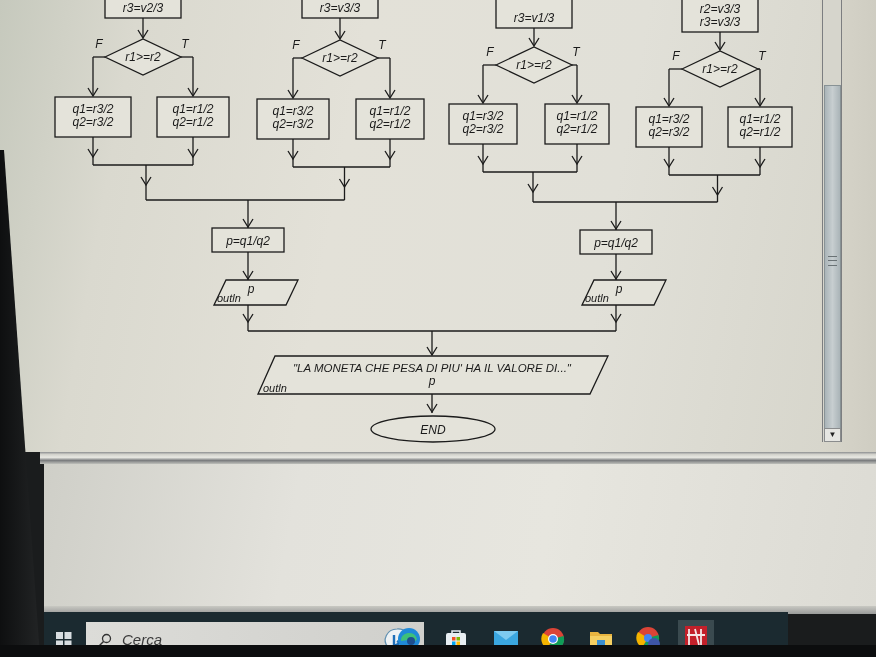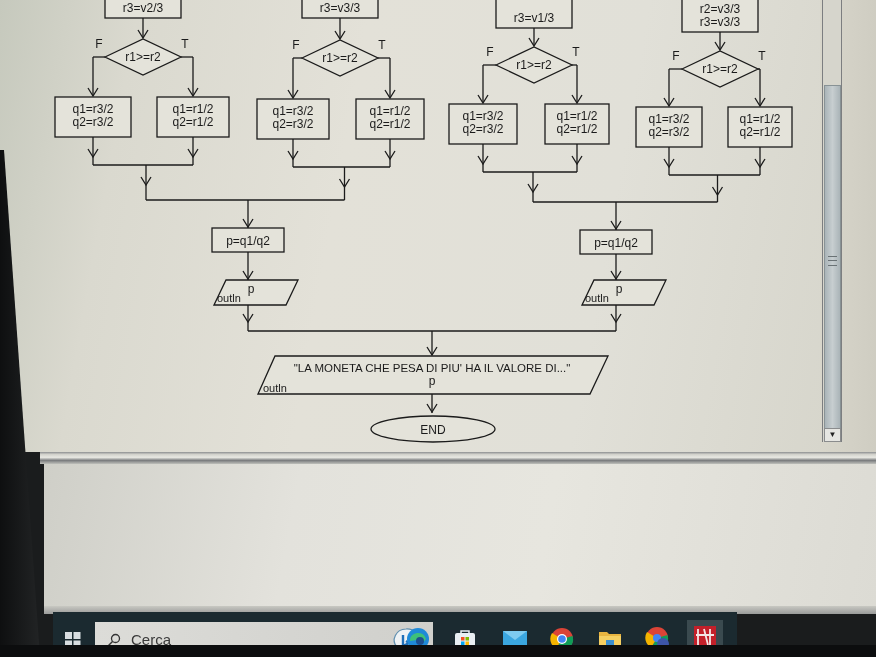--- a/index.html
+++ b/index.html
@@ -1,31 +1,31 @@
 <!DOCTYPE html>
 <html><head>
 <meta charset="utf-8">
 <style>
   html, body { margin:0; padding:0; }
   body { width:876px; height:657px; overflow:hidden; position:relative; background:#1a1c1d; font-family:"Liberation Sans", sans-serif; }
-  .screen { position:absolute; left:0; top:0; width:876px; height:657px; }
+  .screen { position:absolute; left:0; top:0; width:876px; height:657px;font-style:italic; }
   .bezel-left { position:absolute; left:0; top:150px; width:40px; height:507px; background:linear-gradient(90deg,#0e0f10,#222425); clip-path:polygon(0 0, 10% 0, 100% 100%, 0 100%); }
   .canvas-area { position:absolute; left:0; top:0; width:848px; height:452px; background:linear-gradient(100deg,#c6c9bd 0%,#dad9cf 15%,#e3e1d8 40%,#e1e0d8 70%,#d6d5cb 100%); }
   .right-panel { position:absolute; left:820px; top:0; width:56px; height:452px; background:linear-gradient(90deg,#d8d6cb,#cfcdc2); }
   .scrollbar { position:absolute; left:822px; top:0; width:18px; height:442px; background:#d6d5cc; border-left:1px solid #7c7e80; border-right:1px solid #7c7e80; }
   .scroll-thumb { position:absolute; left:1px; top:85px; width:15px; height:345px; background:linear-gradient(90deg,#aab4b8,#c7ced0,#aab4b8); border:1px solid #889295; }
   .scroll-grip { position:absolute; left:3px; top:170px; width:9px; height:8px; border-top:1px solid #6a7275; border-bottom:1px solid #6a7275; }
   .scroll-grip::after { content:""; position:absolute; left:0; top:3px; width:9px; border-top:1px solid #6a7275; }
   .scroll-down { position:absolute; left:1px; top:428px; width:15px; height:12px; background:#e6e6e2; border:1px solid #8a8c8d; font-size:8px; line-height:12px; text-align:center; color:#222; }
   .splitter { position:absolute; left:40px; top:452px; width:836px; height:12px; background:linear-gradient(180deg,#8c8e90 0,#d2d2cc 20%,#e8e8e2 45%,#7a7c7e 70%,#bfc0bb 100%); }
   .console { position:absolute; left:44px; top:464px; width:832px; height:150px; background:linear-gradient(100deg,#cfcfc8,#e3e2dc 30%,#e7e6df 60%,#dcdbd4); }
   .console-border { position:absolute; left:44px; top:606px; width:832px; height:8px; background:linear-gradient(180deg,#c8c8c2,#9a9b9a); }
   svg.flow { position:absolute; left:0; top:0; }
   svg.flow text { font-family:"Liberation Sans", sans-serif; fill:#1b1b1b; }
-  .taskbar { position:absolute; left:53px; top:612px; width:684px; height:45px; background:#1b2a30; }
+  .taskbar { position:absolute; left:44px; top:612px; width:744px; height:45px; background:#1b2a30; }
   .tb-start { position:absolute; left:0; top:8px; width:40px; height:40px; display:flex; align-items:center; justify-content:center; }
   .tb-search { position:absolute; left:42px; top:10px; width:338px; height:35px; background:linear-gradient(90deg,#dcdcd8,#d0d0cc); display:flex; align-items:center; }
   .tb-search .mag { margin-left:12px; width:14px; height:14px; }
   .tb-search .lbl { margin-left:10px; font-size:15px; color:#3a3a3a; }
   .tb-bing { position:absolute; left:296px; top:5px; width:30px; height:28px; }
   .tb-icon { position:absolute; top:10px; width:34px; height:34px; display:flex; align-items:center; justify-content:center; }
   .tb-active { background:#3a4a4f; }
   .bottom-black { position:absolute; left:0; top:645px; width:876px; height:12px; background:#0c0d0e; }
 </style>
 </head>

